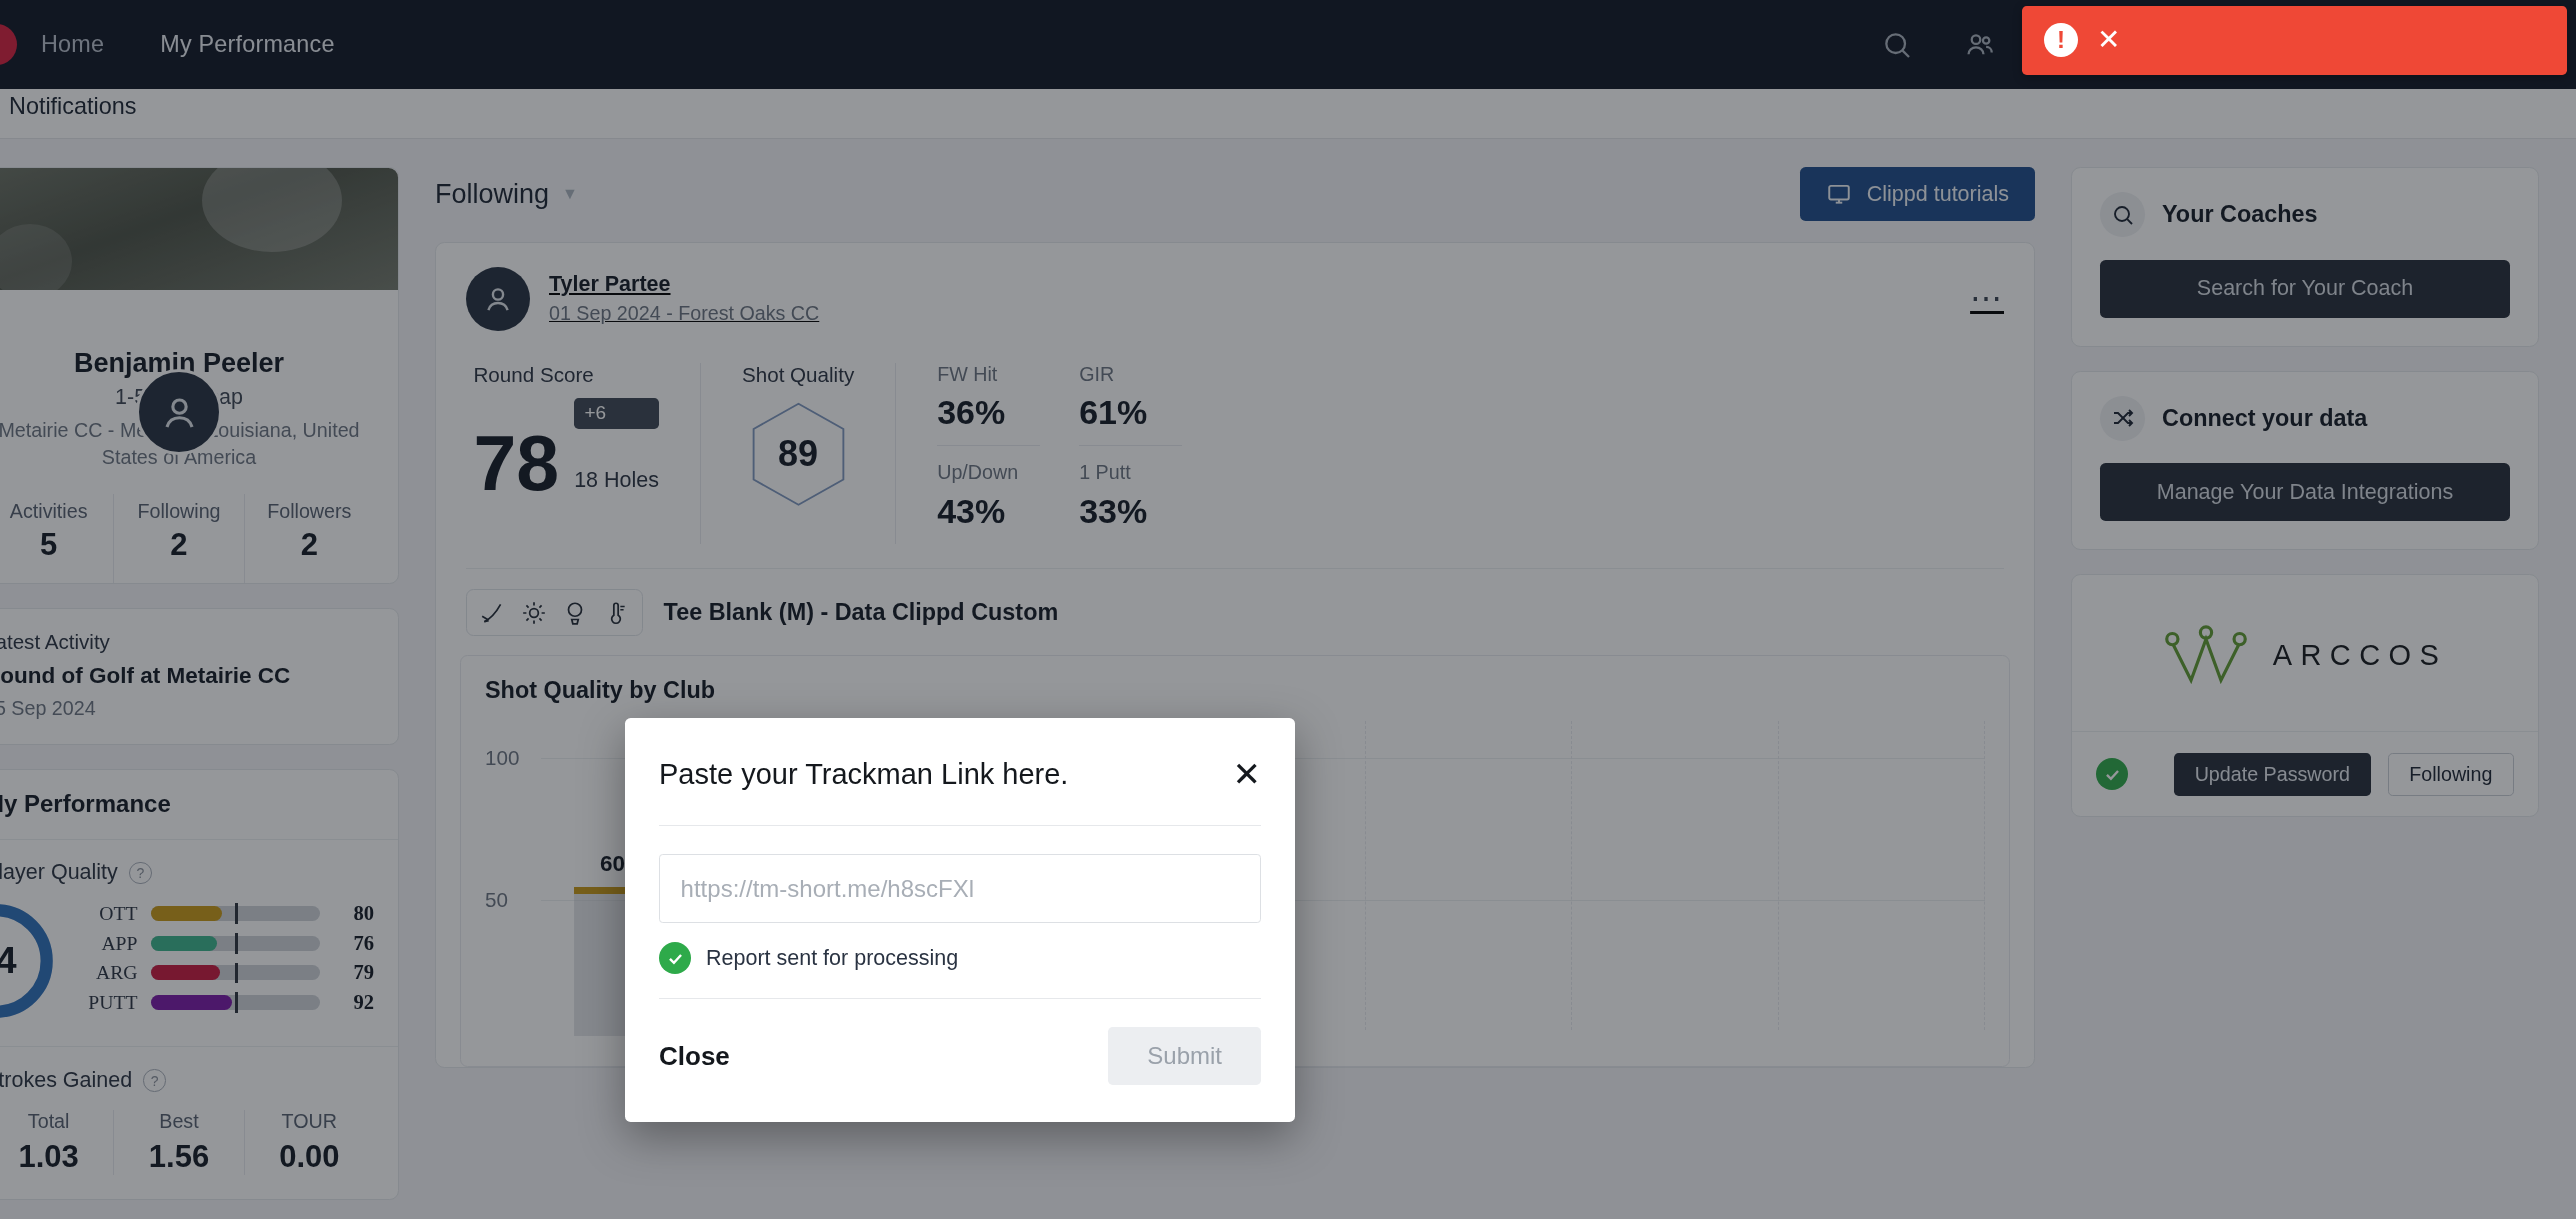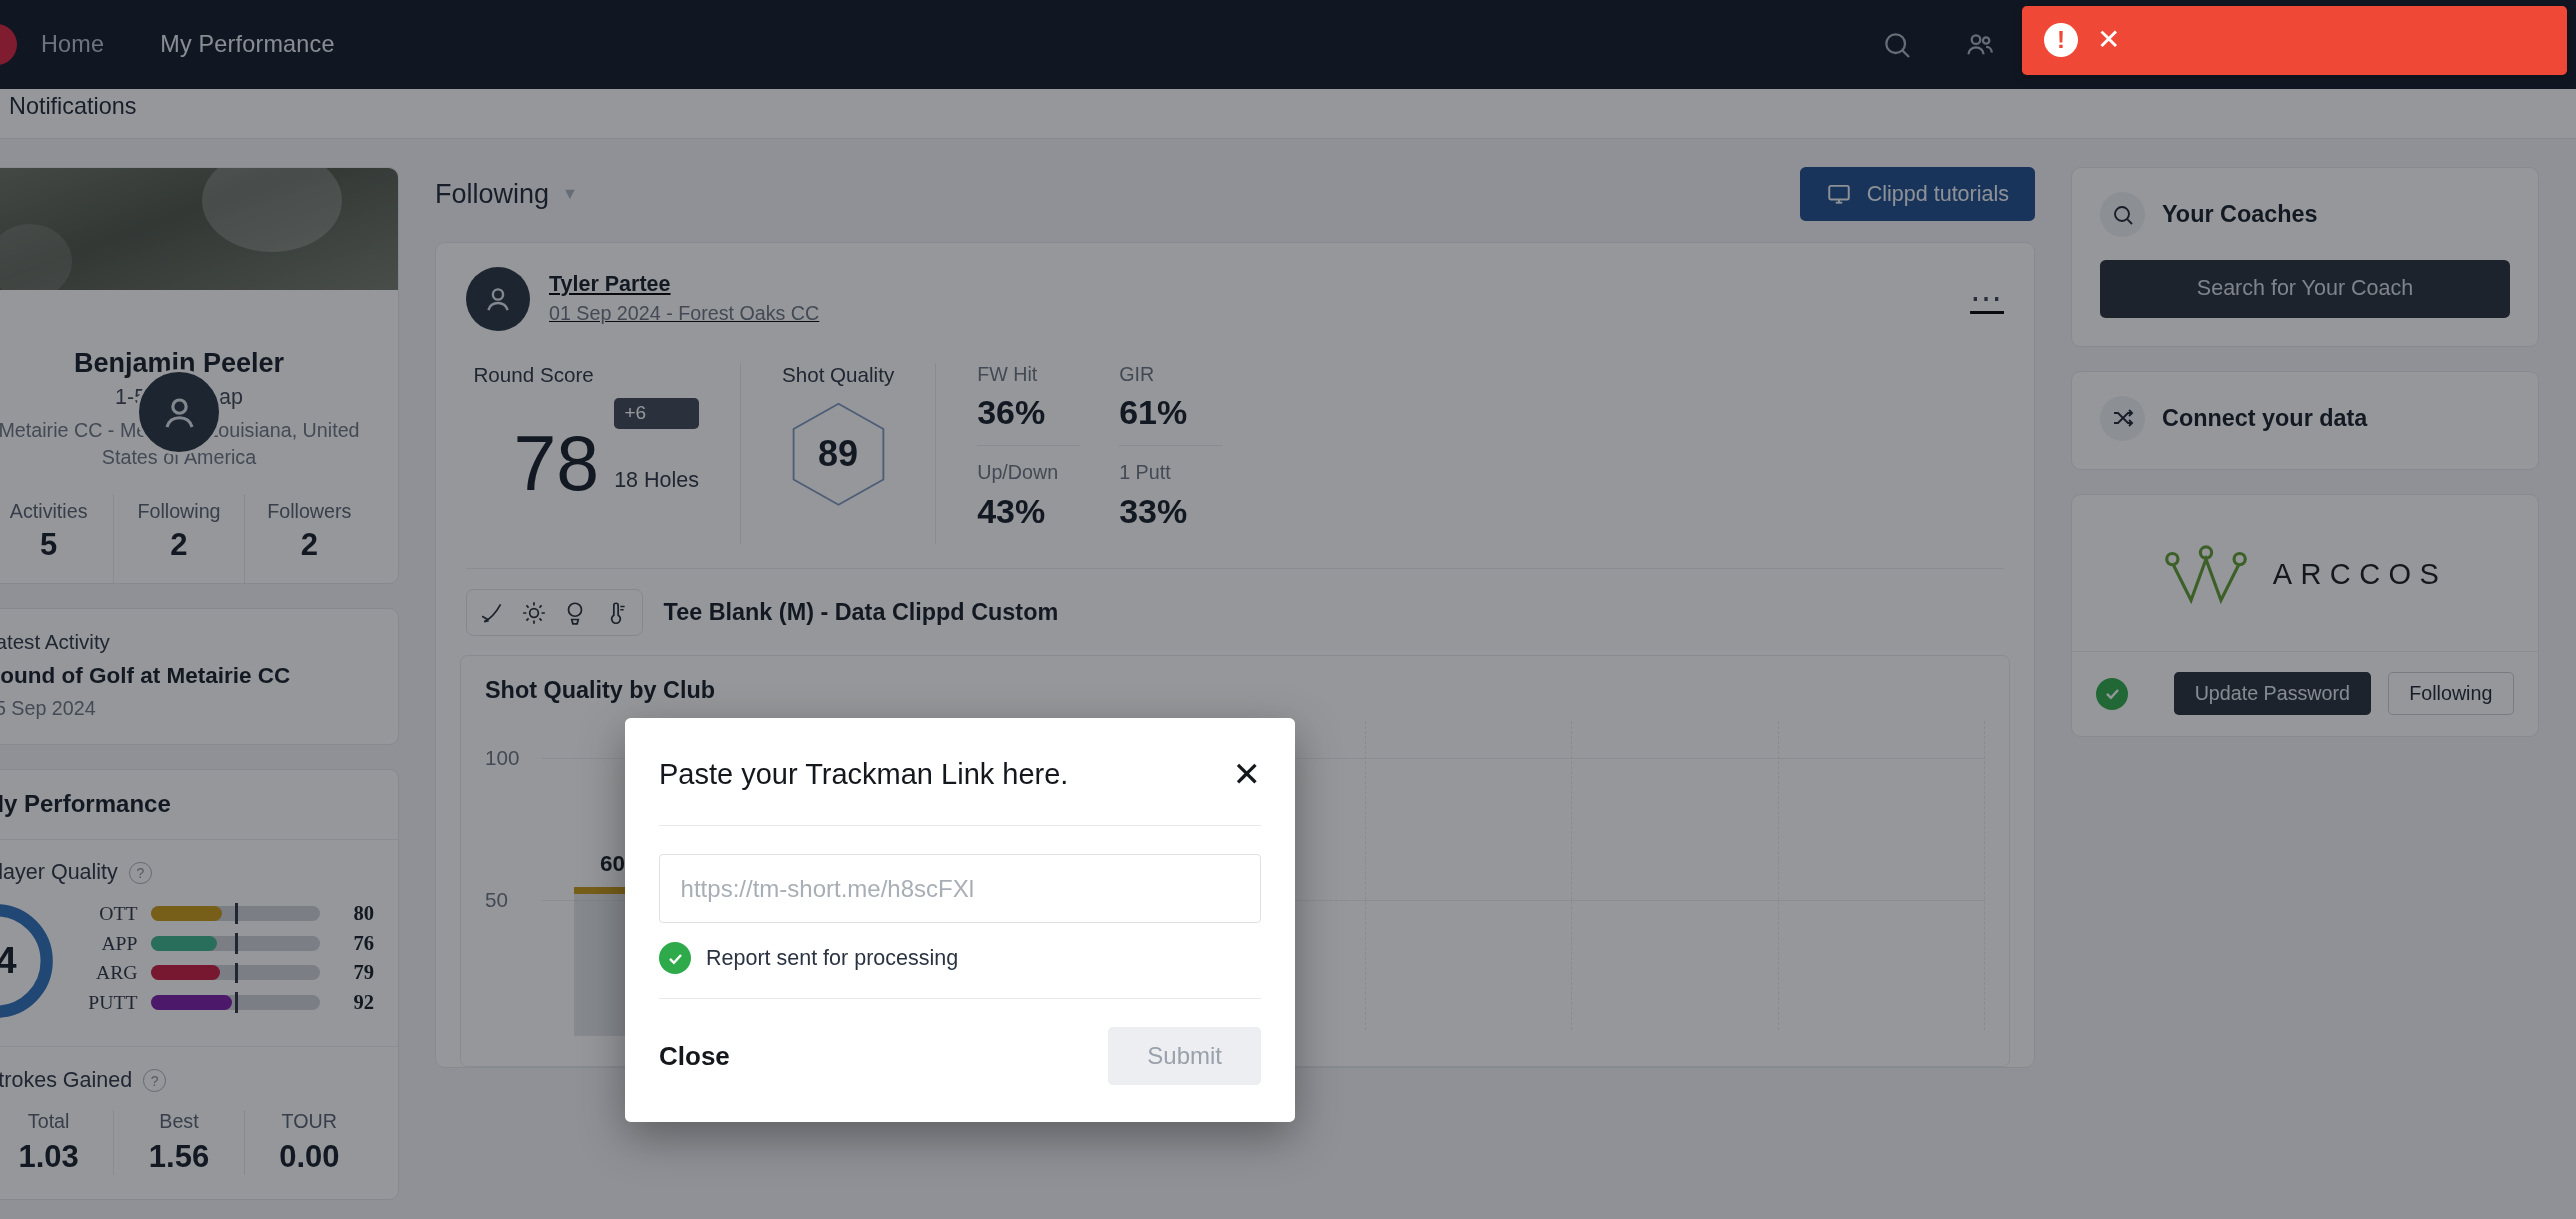--- a/index.html
+++ b/index.html
@@ -117,21 +117,21 @@
   .post-user { font-size: 21.5px; font-weight: 700; color: #131a25; }
   .post-meta { font-size: 19.7px; color: #6b7481; margin-top: 5.6px; }
   .post-more { margin-left: auto; font-size: 32px; color: #3a4350; letter-spacing: 1.9px; cursor: pointer; line-height: .6; }
   .post-title { font-size: 31px; font-weight: 700; color: #131a25; margin-top: 28px; }
   .stats-row { display: flex; align-items: stretch; margin-top: 32px; padding-bottom: 24px; border-bottom: 0.9px solid #eceef1; }
   .st-col { padding: 0 41px; border-right: 0.9px solid #e8eaee; display: flex; flex-direction: column; }
   .st-col:first-child { padding-left: 7.5px; }
   .st-col:last-child { border-right: none; }
   .st-label { font-size: 20.6px; color: #2a3342; }
   .score-wrap { display: flex; align-items: flex-end; gap: 15px; margin-top: 11.2px; }
-  .score-num { font-size: 77px; font-weight: 400; color: #131a25; line-height: .92; margin-left: 40px; }
+  .score-num { font-size: 77px; font-weight: 700; color: #131a25; line-height: .92; }
   .score-badge { background: #3d4654; color: #fff; font-size: 19px; border-radius: 4.7px; padding: 4.7px 10.3px; margin-bottom: 39px; }
   .score-holes { font-size: 21.5px; color: #2a3342; margin-bottom: 5.6px; }
   .hexwrap { position: relative; width: 101px; height: 109px; margin: 13px auto 0; }
   .hexwrap svg { position: absolute; inset: 0; }
   .hexval { position: absolute; inset: 0; display: flex; align-items: center; justify-content: center; font-size: 36px; font-weight: 700; color: #131a25; }
   .pct-grid { display: grid; grid-template-columns: 103px 103px; grid-template-rows: auto auto; column-gap: 39px; }
   .pct-cell { padding-bottom: 13px; }
   .pct-cell.bt { border-top: 0.9px solid #e8eaee; padding-top: 15px; }
   .pct-label { font-size: 19.7px; color: #6b7481; }
   .pct-value { font-size: 34px; font-weight: 700; color: #131a25; margin-top: 7.5px; }
@@ -545,20 +545,21 @@
           <div class="rc-ico">
             <svg viewBox="0 0 24 24" fill="none" stroke="currentColor" stroke-width="1.9">
                 <path d="M3 7h4l10 10h4"></path>
                 <path d="M3 17h4L17 7h4"></path>
                 <path d="M18 4l3 3-3 3"></path>
                 <path d="M18 14l3 3-3 3"></path>
               </svg>
           </div>
           <div class="rc-title">Connect your data</div>
         </div>
+        <button class="rc-btn-dark">Manage Your Data Integrations</button>
       </div>
 
       <div class="card">
         <div class="arccos-logo">
           <svg width="86" height="62" viewBox="0 0 92 66" fill="none" stroke="#5f9b32" stroke-width="3.4">
             <circle cx="10" cy="16" r="6"></circle>
               <circle cx="46" cy="9" r="6"></circle>
               <circle cx="82" cy="16" r="6"></circle>
             <path d="M11 22 L30 60 L46 16 L62 60 L81 22"></path>
           </svg>

